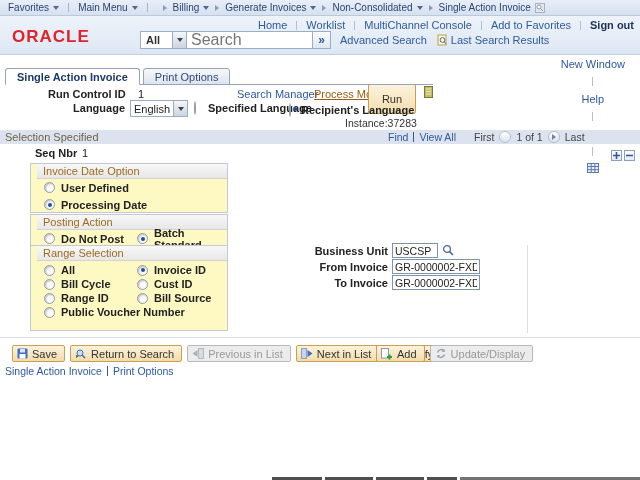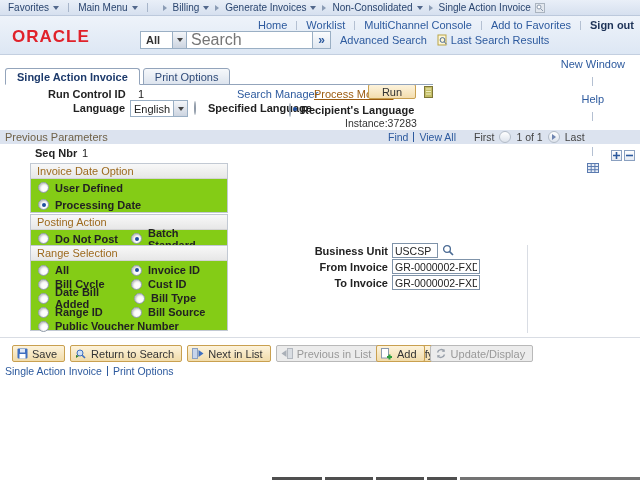--- a/index.html
+++ b/index.html
@@ -43,21 +43,21 @@
   .pagelinks { position:absolute; right:4px; top:58px; display:flex; align-items:center; gap:7px; font-size:11px;flex-direction:column; }
 
   
   .tabs { position:absolute; left:5px; top:68px; display:flex; z-index:2; }
   .tab { height:17px; padding:2px 11px 0; border:1px solid #93a4bb; border-radius:3px 3px 0 0;
          font-size:11px; cursor:pointer; }
   .tab.active { background:#fff; border-bottom-color:#fff; font-weight:bold; color:#1d3a6b; }
   .tab.inactive { background:linear-gradient(#f6f8fb,#dde4ee); color:#2f4a78; margin-left:3px; }
   .tabline { position:absolute; left:5px; top:84px; width:428px; height:1px; background:#93a4bb; z-index:1; }
 
-  .runbtn { position:absolute; left:368px; top:84px; width:48px; height:15px;
+  .runbtn { position:absolute; left:368px; top:84px; width:48px; height:30px;
             background:linear-gradient(#fdf3dc,#f3ddae); border:1px solid #c9a050; border-radius:2px;
             font-size:11px; color:#333; display:flex; align-items:center; justify-content:center; cursor:pointer; }
 
   .radio { position:relative; width:11px; height:11px; border-radius:50%; background:#fdfdfd;
            border:1px solid #8f9aa8; box-shadow:inset 1px 1px 2px rgba(0,0,0,.25); flex:0 0 auto; cursor:pointer; }
   .radio.on::after { content:""; position:absolute; left:2.5px; top:2.5px; width:4px; height:4px;
                      border-radius:50%; background:#1f4f9e; }
 
   
   .selbar { position:absolute; left:0; top:130px; width:640px; height:14px; background:#dce3ef; }
@@ -65,21 +65,21 @@
   .pager { position:absolute; left:388px; top:1px; display:flex; align-items:center; gap:5px; font-size:10.5px; color:#444; }
   .vline { width:1px; height:10px; background:#2d5a9e; }
   .navbtn { width:12px; height:12px; border-radius:50%; border:1px solid #b3bcc8;
             background:linear-gradient(#fff,#dde3ec); display:flex; align-items:center; justify-content:center; cursor:pointer; }
   .tri-l { width:0; height:0; border-top:3px solid transparent; border-bottom:3px solid transparent; border-right:4px solid #6f札b0; border-right-color:#6f85b0; }
   .tri-r { width:0; height:0; border-top:3px solid transparent; border-bottom:3px solid transparent; border-left:4px solid #6f85b0; }
   .pmrow { position:absolute; left:611px; top:150px; display:flex; gap:2px; }
   .pmbtn { width:11px; height:11px; border:1px solid #8aa0c0; background:linear-gradient(#fff,#e6ebf3);
            display:flex; align-items:center; justify-content:center; cursor:pointer; }
 
-  .gbox { position:absolute; left:30px; width:198px; border:1px solid #c2c9d3; background:#84cc16; }
+  .gbox { position:absolute; left:30px; width:198px; border:1px solid #c2c9d3; background:#fef9c3;padding-left:6px; }
   .ghead { height:15px; background:linear-gradient(#f8f8f8,#e7e7e7); border-bottom:1px solid #d3d3d3;
            color:#9d6a1e; padding:1px 0 0 6px; }
   .grow { display:flex; align-items:center; padding-left:7px; }
   .gcell { display:flex; align-items:center; gap:6px; min-width:93px; }
   .glabel { font-weight:bold; color:#222; }
 
   .flabel { position:absolute; width:92px; text-align:right; font-weight:bold; color:#222; }
   .tin { position:absolute; height:15px; border:1px solid #7f93a9; background:#fff; padding:0 2px;
          font-family:"Liberation Sans",sans-serif; font-size:10.5px; color:#222; outline:none; }
 
@@ -215,21 +215,21 @@
       </span>
   </span>
   <span class="abs radio" style="left:194px; top:102px;"></span>
   <div class="abs bold" style="left:208px; top:102px;">Specified Language</div>
   <span class="abs radio on" style="left:287px; top:104px;"></span>
   <div class="abs bold" style="left:301px; top:104px;">Recipient's Language</div>
   <div class="abs" style="left:345px; top:117px; font-size:10.5px; color:#333;">Instance:37283</div>
 
   
   <div class="selbar">
-    <div class="selbar-title">Previous Parameters</div>
+    <div class="selbar-title">Selection Specified</div>
     <div class="pager">
       <a class="link">Find</a>
       <span class="vline"></span>
       <a class="link">View All</a>
       <span style="width:8px"></span>
       <span>First</span>
       <span class="navbtn">
           <span class="tri-l"></span>
         </span>
       <span>1 of 1</span>
@@ -307,30 +307,20 @@
         <span class="glabel">Bill Cycle</span>
       </span>
       <span class="gcell">
         <span class="radio"></span>
         <span class="glabel">Cust ID</span>
       </span>
     </div>
     <div class="grow" style="height:14px;">
       <span class="gcell">
         <span class="radio"></span>
-        <span class="glabel">Date Bill Added</span>
-      </span>
-      <span class="gcell">
-        <span class="radio"></span>
-        <span class="glabel">Bill Type</span>
-      </span>
-    </div>
-    <div class="grow" style="height:14px;">
-      <span class="gcell">
-        <span class="radio"></span>
         <span class="glabel">Range ID</span>
       </span>
       <span class="gcell">
         <span class="radio"></span>
         <span class="glabel">Bill Source</span>
       </span>
     </div>
     <div class="grow" style="height:14px;">
       <span class="gcell">
         <span class="radio"></span>
@@ -365,33 +355,33 @@
       <span>Save</span>
     </span>
     <span class="btn">
       <svg width="12" height="11">
         <circle cx="5" cy="5" r="3" fill="#cfe0f5" stroke="#3f6fc0"></circle>
         <line x1="7.2" y1="7.2" x2="10" y2="10" stroke="#3f6fc0" stroke-width="1.6"></line>
         <path d="M1 10l3-2-3-1z" fill="#2e7d32"></path>
       </svg>
       <span>Return to Search</span>
     </span>
+    <span class="btn dis">
+      <svg width="12" height="11">
+        <rect x="6.5" y="0.5" width="5" height="10" fill="#d9dde2" stroke="#b3b8bf"></rect>
+        <path d="M0.5 5.5l5-3.5v7z" fill="#aab0b8"></path>
+      </svg>
+      <span>Previous in List</span>
+    </span>
     <span class="btn">
       <svg width="12" height="11">
         <rect x="0.5" y="0.5" width="5" height="10" fill="#c7d4ea" stroke="#8aa0c0"></rect>
         <path d="M11.5 5.5l-5-3.5v7z" fill="#3f6fc0"></path>
       </svg>
       <span>Next in List</span>
-    </span>
-    <span class="btn dis">
-      <svg width="12" height="11">
-        <rect x="6.5" y="0.5" width="5" height="10" fill="#d9dde2" stroke="#b3b8bf"></rect>
-        <path d="M0.5 5.5l5-3.5v7z" fill="#aab0b8"></path>
-      </svg>
-      <span>Previous in List</span>
     </span>
     <span class="btn">
       <svg width="12" height="10">
         <rect x="0.5" y="0.5" width="11" height="9" fill="#fffbe8" stroke="#b99b45"></rect>
         <path d="M0.5 0.5l5.5 4.5 5.5-4.5" fill="none" stroke="#b99b45"></path>
       </svg>
       <span>Notify</span>
     </span>
   </div>
   <div class="toolbar" style="left:376px;">

